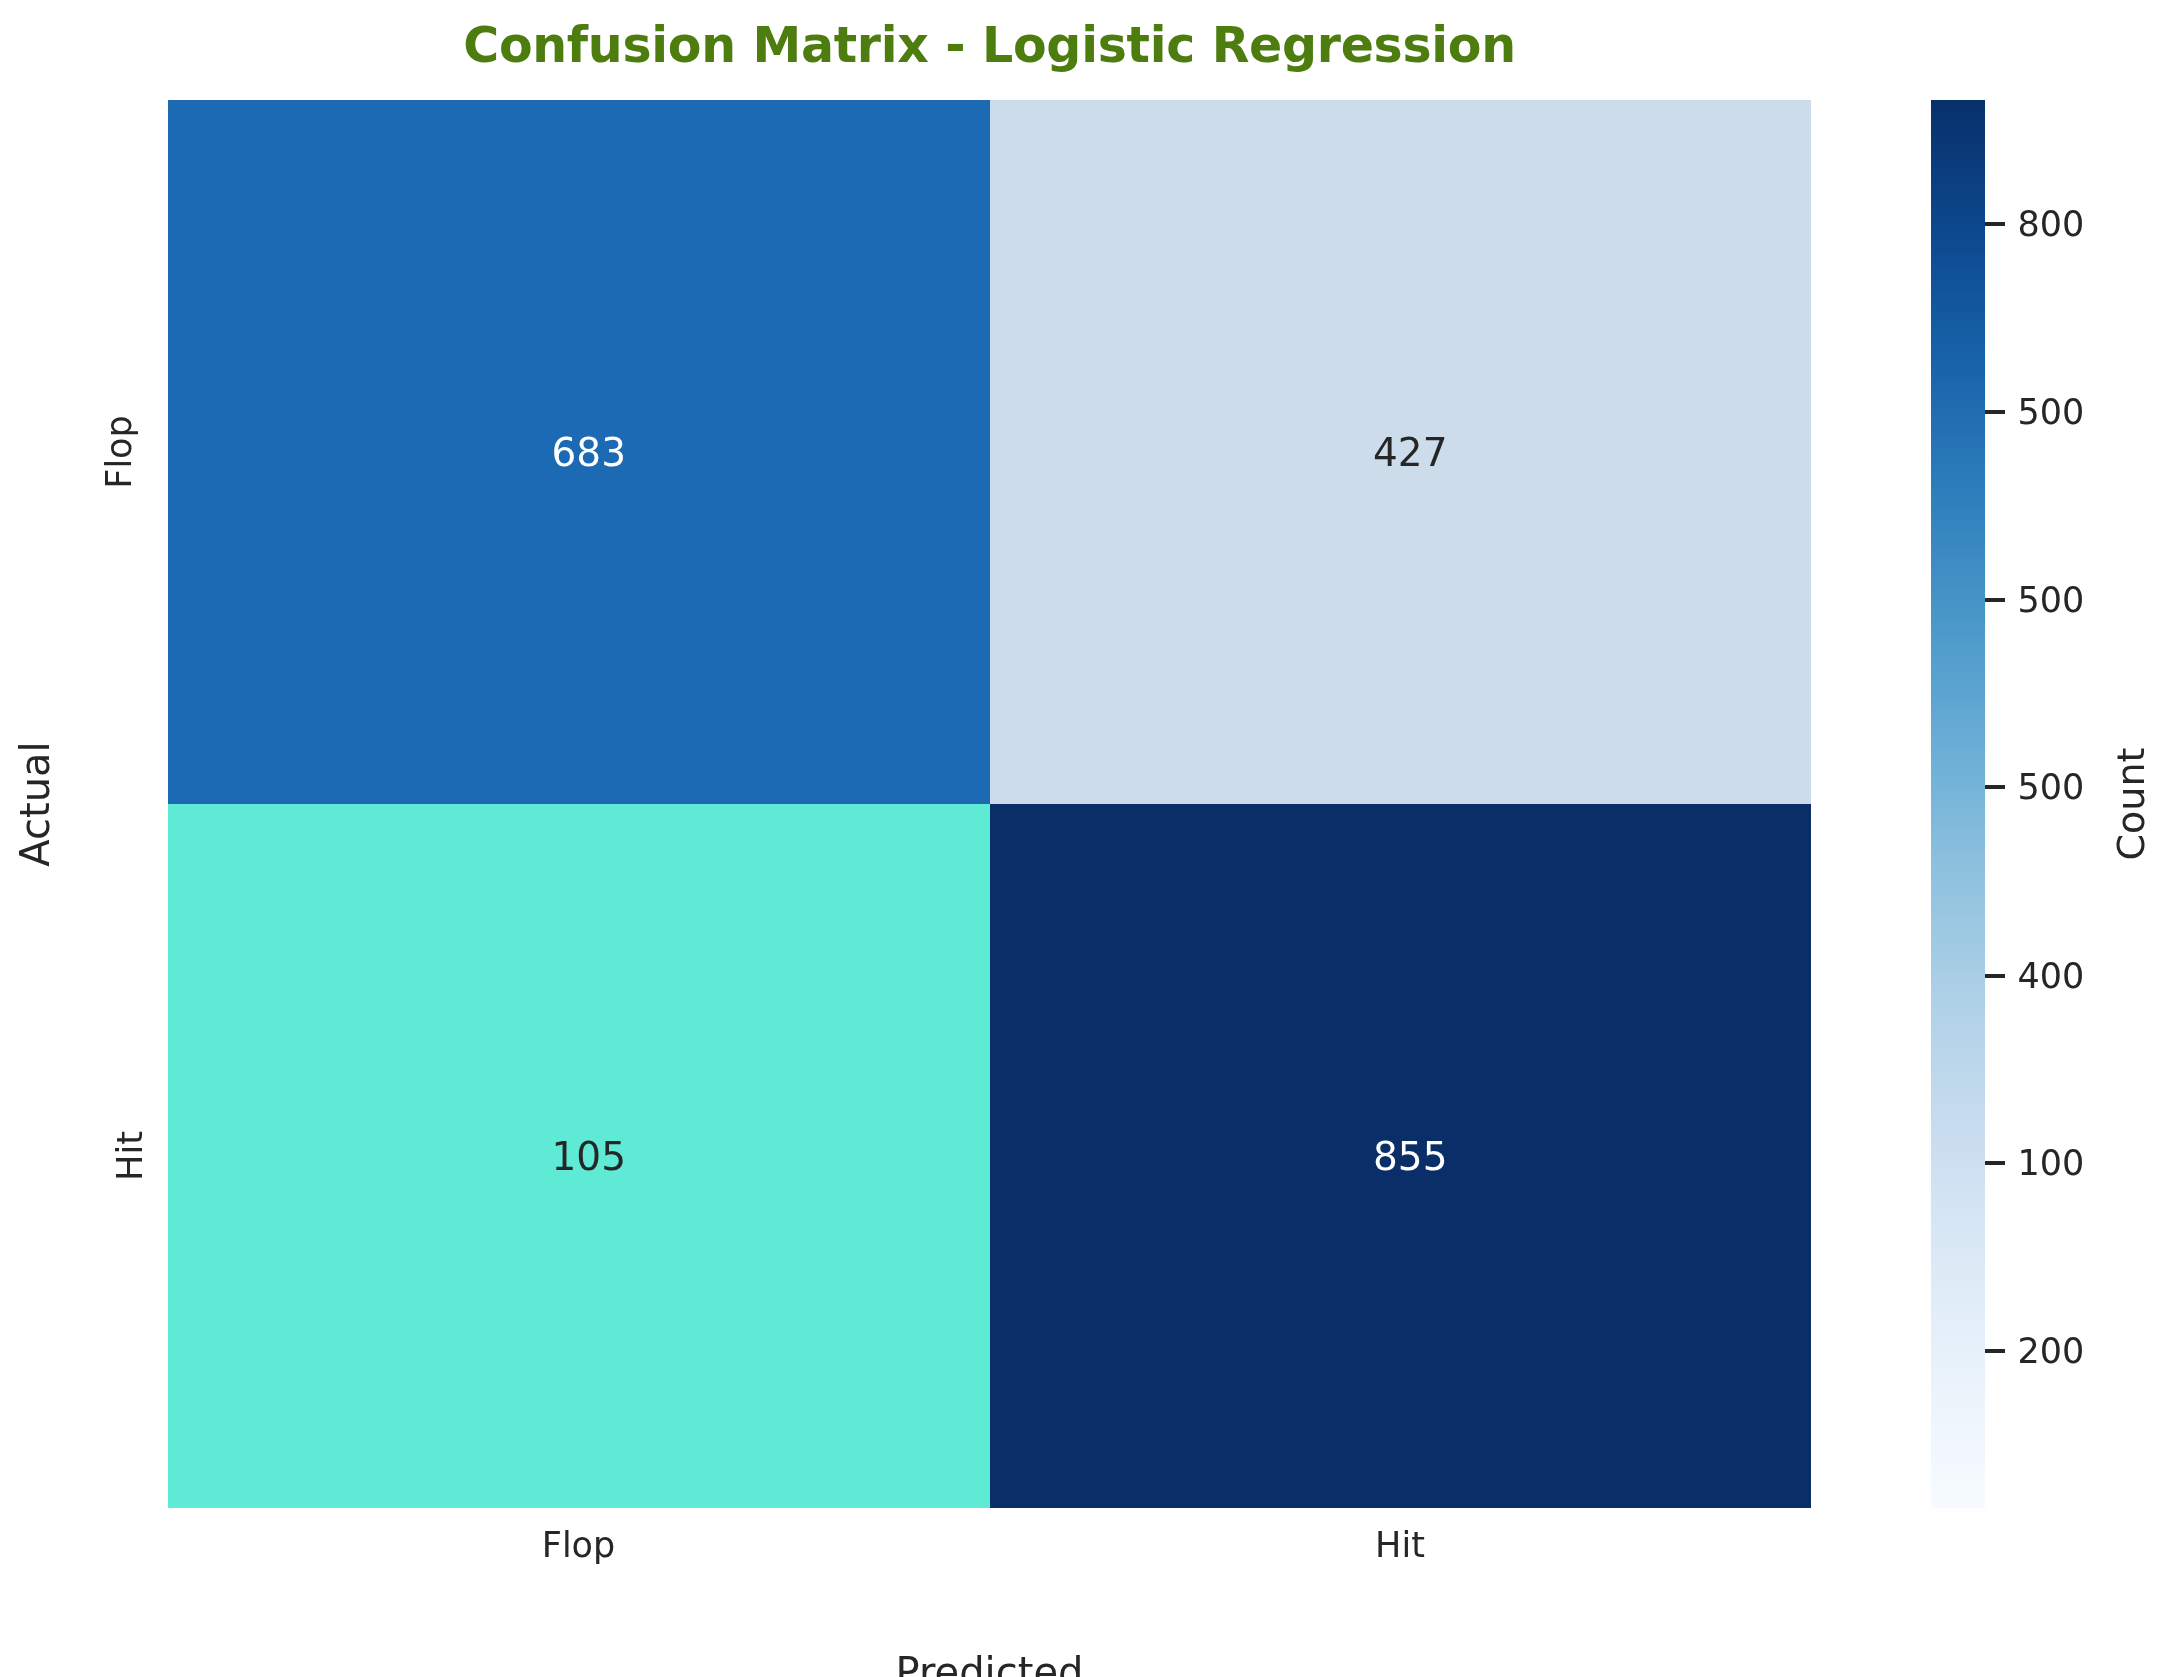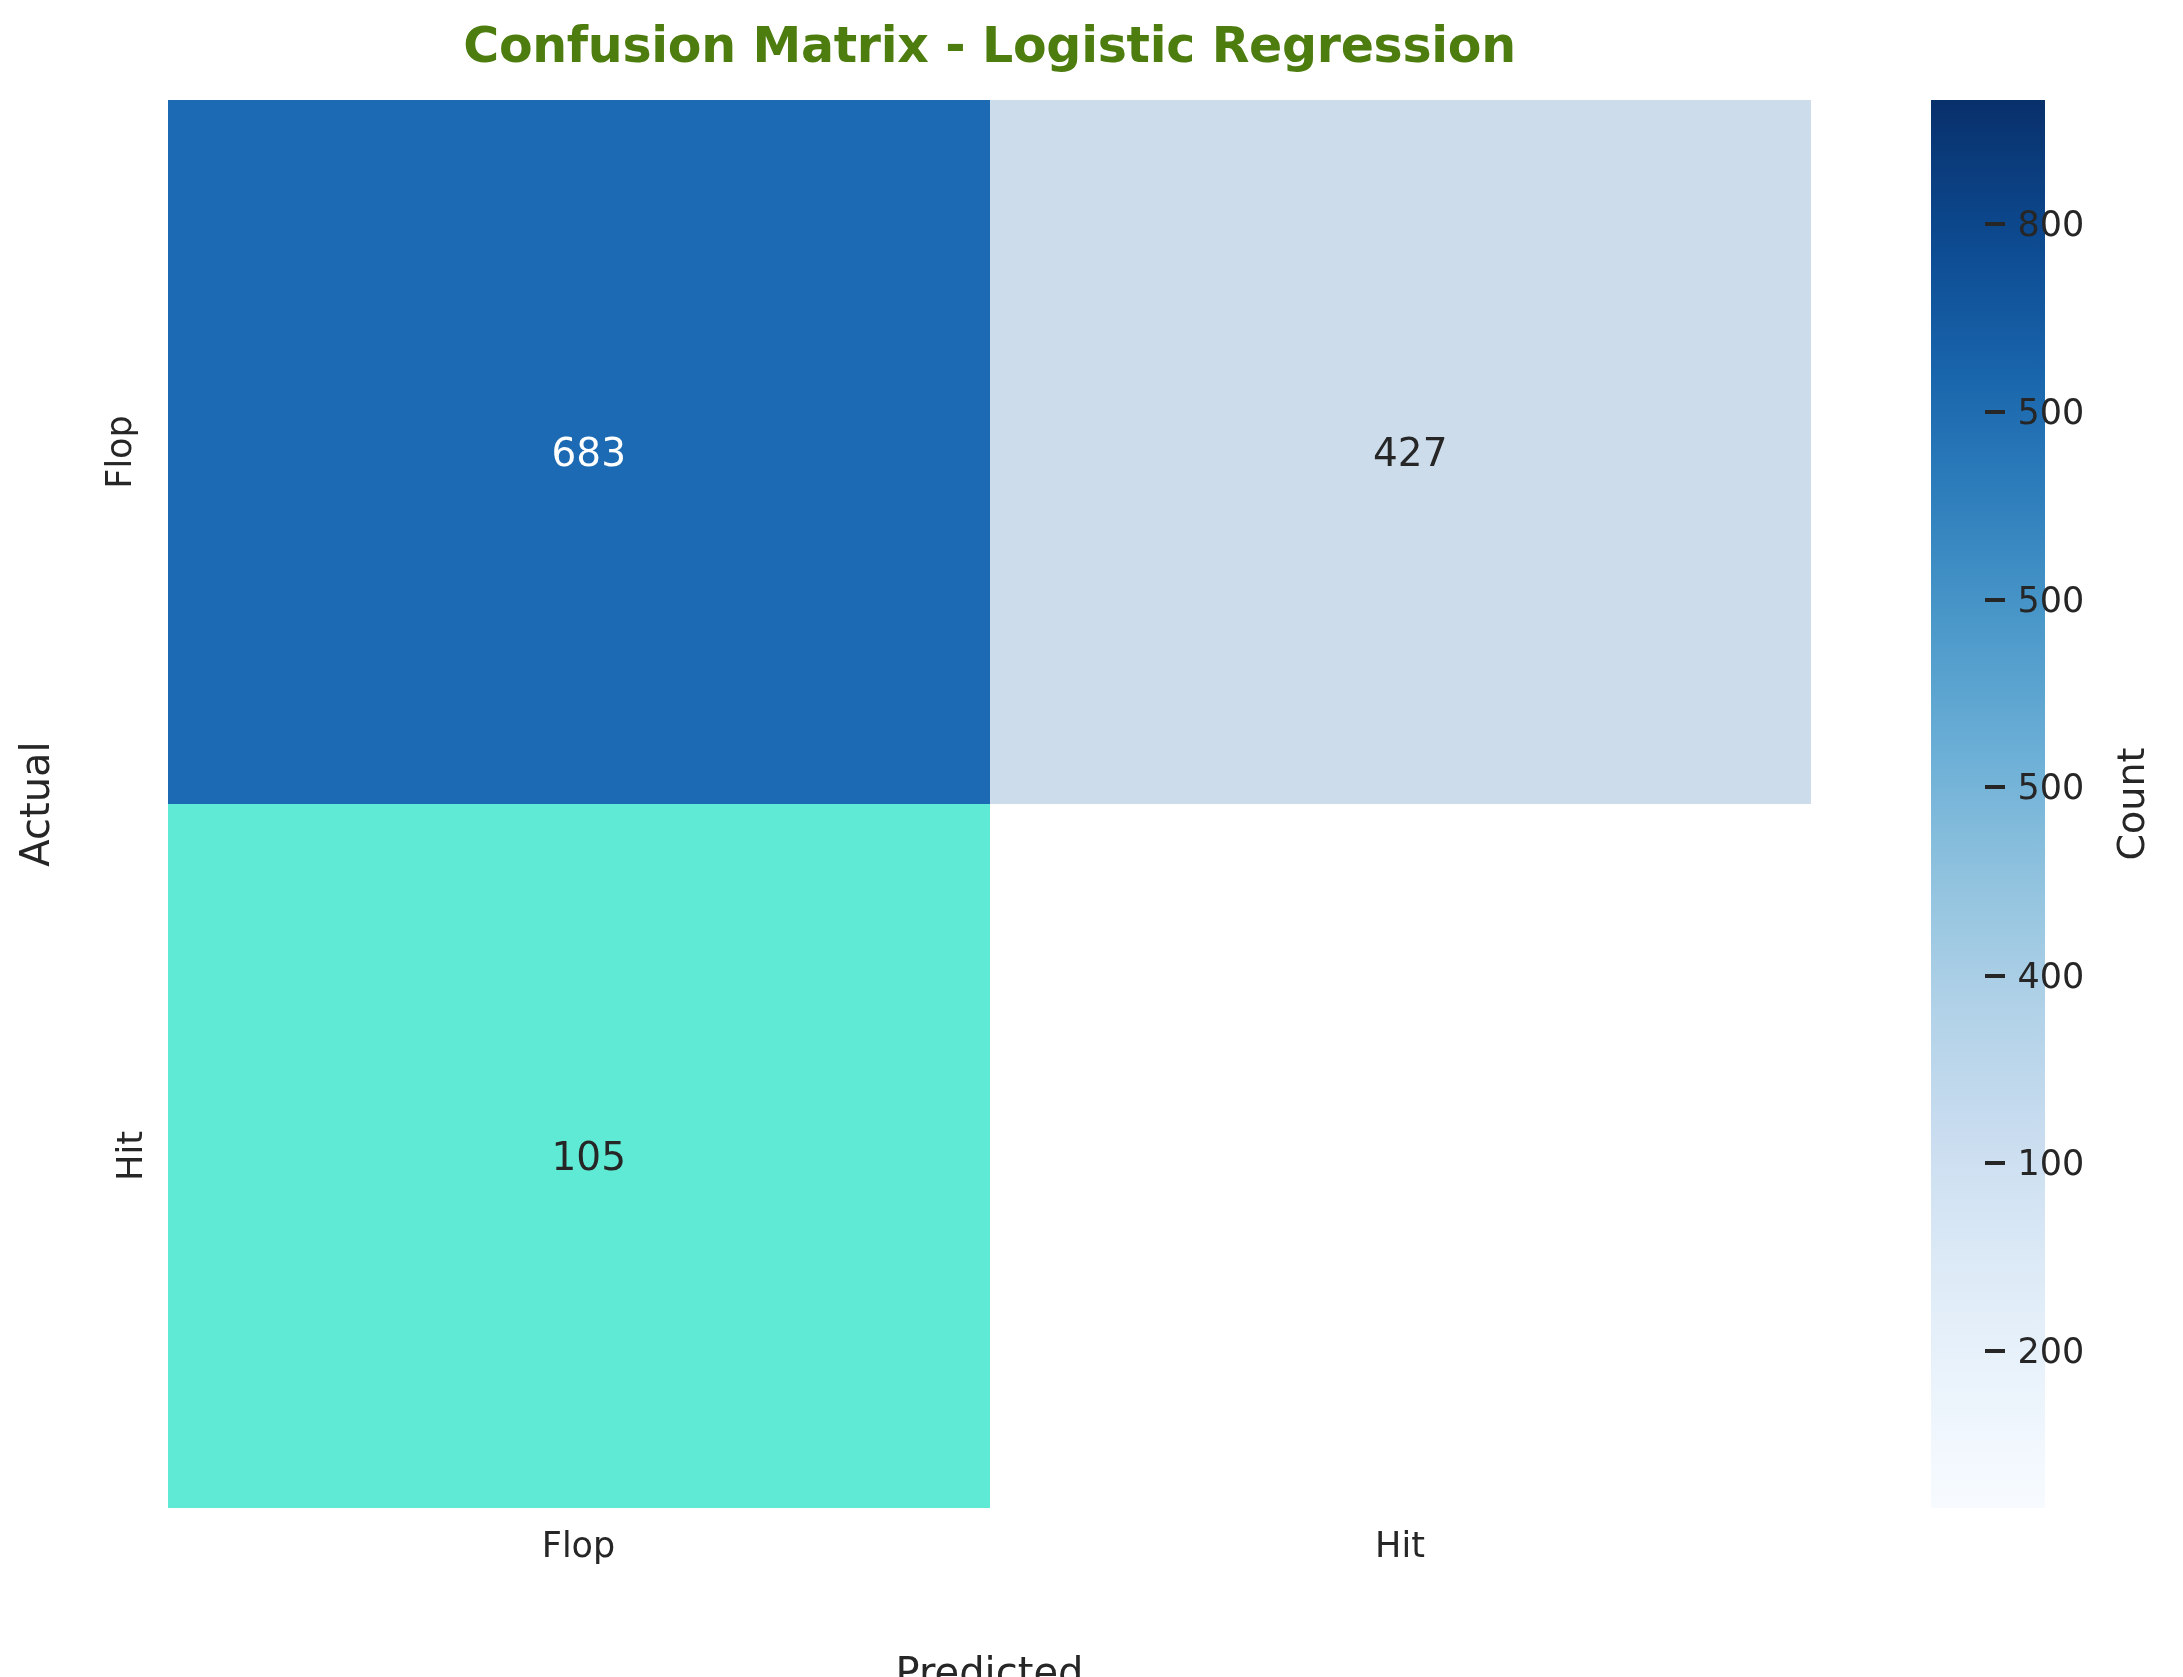--- a/index.html
+++ b/index.html
@@ -125,23 +125,22 @@
     font-size: 40px;
     color: #262626;
     white-space: nowrap;
   }
 
   
   #colorbar-wrap {
     position: absolute;
     left: 1931px;
     top: 100px;
-    width: 66px;
-    height: 1408px;
-    padding-left: 48px;
+    width: 54px;
+    height: 1408px;
   }
   #colorbar-gradient {
     position: absolute;
     inset: 0;
     background: linear-gradient(
       to top,
       #f7fbff   0%,
       #eaf3fb   9%,
       #dbe9f6  18%,
       #c8dcef  27%,
@@ -205,20 +204,23 @@
   <div id="heatmap">
     <div class="cell" style="background:#1b6ab3;">
       <span class="cell-value" style="color:#ffffff;">683</span>
     </div>
     <div class="cell" style="background:#ccdceb;">
       <span class="cell-value" style="color:#262626;">427</span>
     </div>
     <div class="cell" style="background:#5eead4;">
       <span class="cell-value" style="color:#262626;">105</span>
     </div>
+    <div class="cell" style="background:#092e68;">
+      <span class="cell-value" style="color:#ffffff;">855</span>
+    </div>
   </div>
 
   <div class="ytick" id="ytick-flop">
     <span>Flop</span>
   </div>
   <div class="ytick" id="ytick-hit">
     <span>Hit</span>
   </div>
 
   <div id="ylabel">

